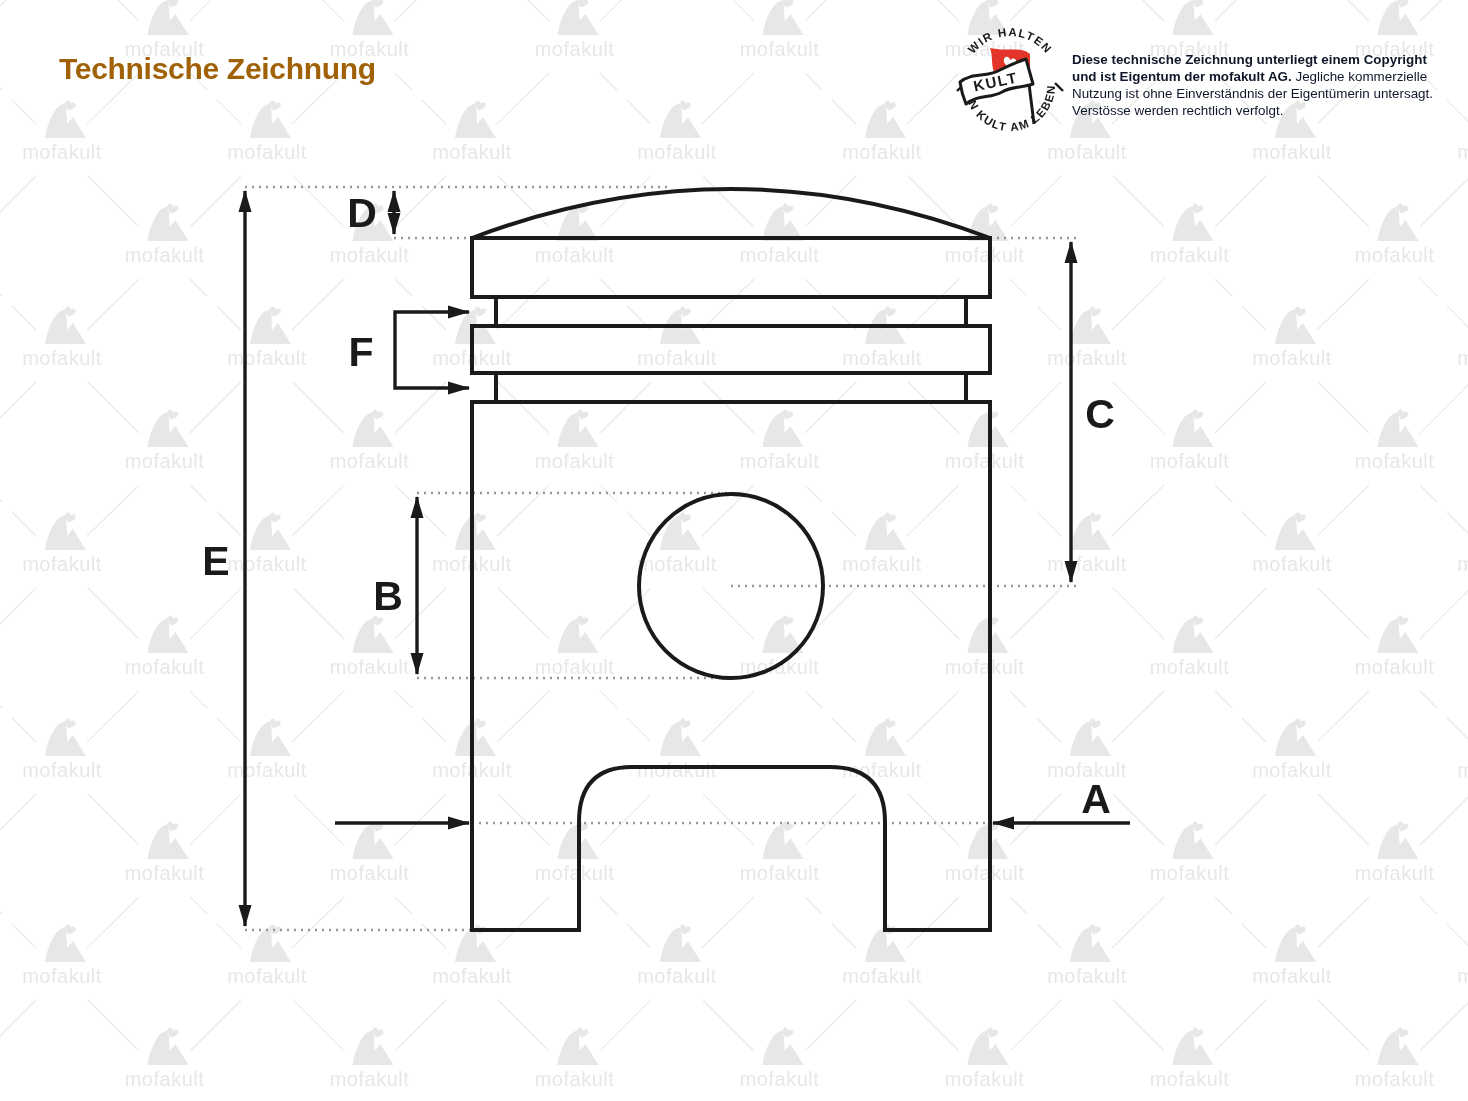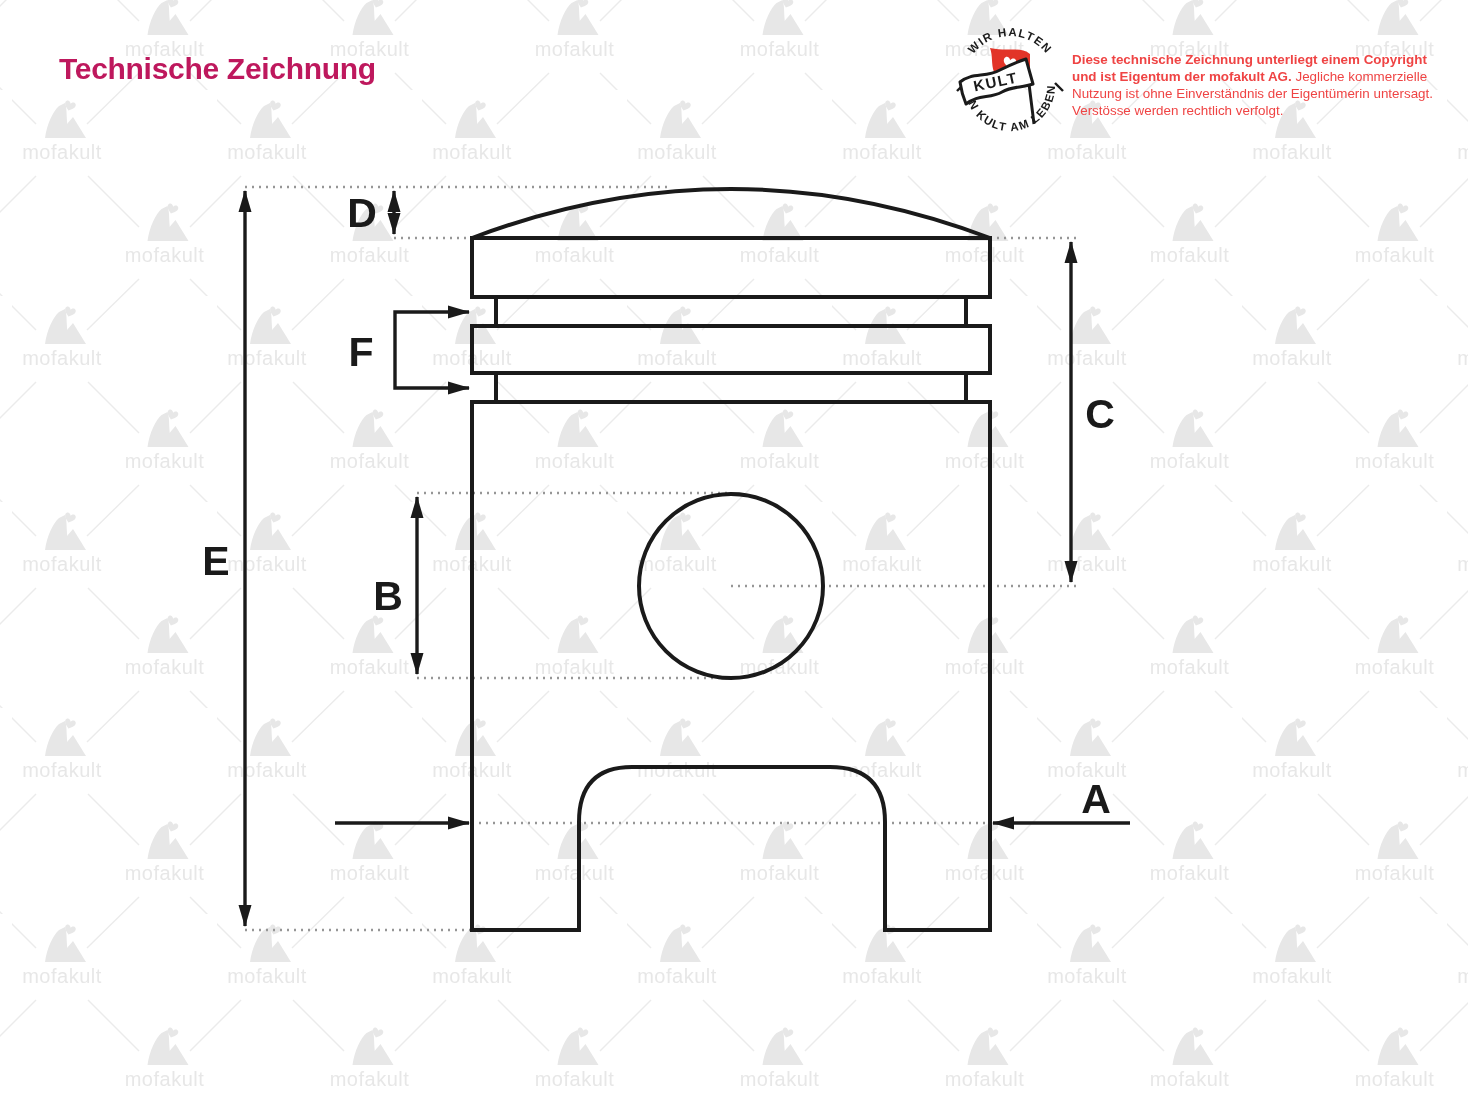--- a/index.html
+++ b/index.html
@@ -1,22 +1,22 @@
 <!DOCTYPE html>
 <html><head>
 <meta charset="utf-8">
 <style>
   html,body{margin:0;padding:0;background:#ffffff;}
   body{width:1468px;height:1101px;position:relative;overflow:hidden;
        font-family:"Liberation Sans",sans-serif;color:#1a1a1a;}
   .layer{position:absolute;inset:0;width:1468px;height:1101px;}
   .page-title{position:absolute;left:59px;top:52px;font-size:30px;font-weight:bold;
-              letter-spacing:-0.3px;color:#be185d;}
+              letter-spacing:-0.3px;color:#a16207;}
   .copyright{position:absolute;left:1072px;top:51px;width:396px;font-size:13.4px;
-             line-height:17px;white-space:pre-line;color:#ef4444;}
+             line-height:17px;white-space:pre-line;color:#0f172a;}
   .copyright .b{font-weight:bold;}
   
   .ln{stroke:#1a1a1a;stroke-width:4;fill:none;stroke-linejoin:miter;}
   .dim{stroke:#1a1a1a;stroke-width:3.4;fill:none;}
   .dot{stroke:#969696;stroke-width:2.6;stroke-dasharray:2 5;fill:none;}
   .lbl{font-family:"Liberation Sans",sans-serif;font-weight:bold;font-size:41px;
        fill:#1a1a1a;text-anchor:middle;}
   
   .wm-text{font-family:"Liberation Sans",sans-serif;font-size:20px;letter-spacing:0.5px;
            fill:#e7e7e7;text-anchor:middle;}

